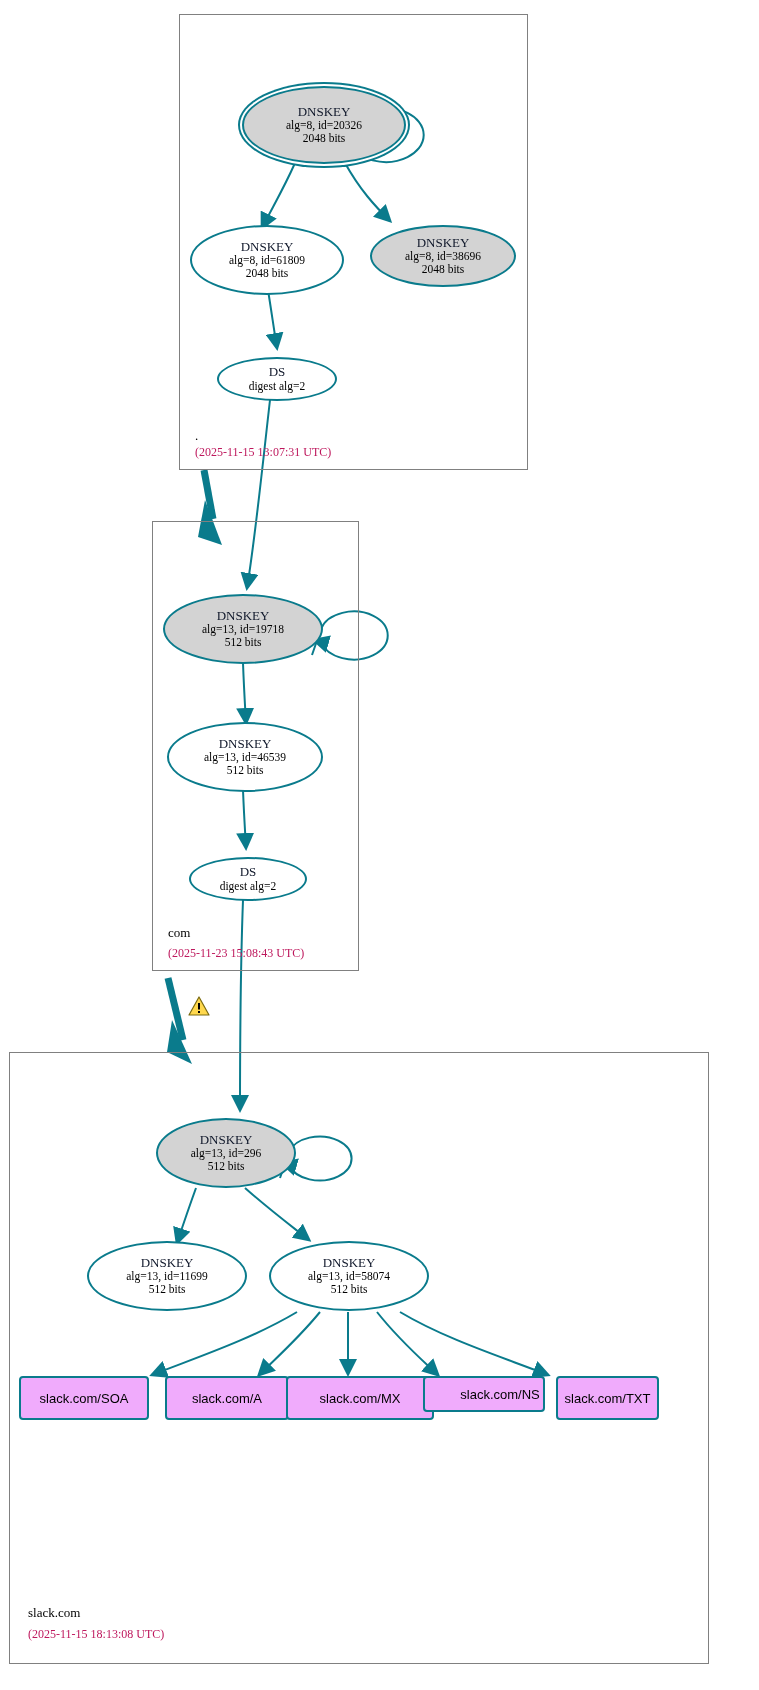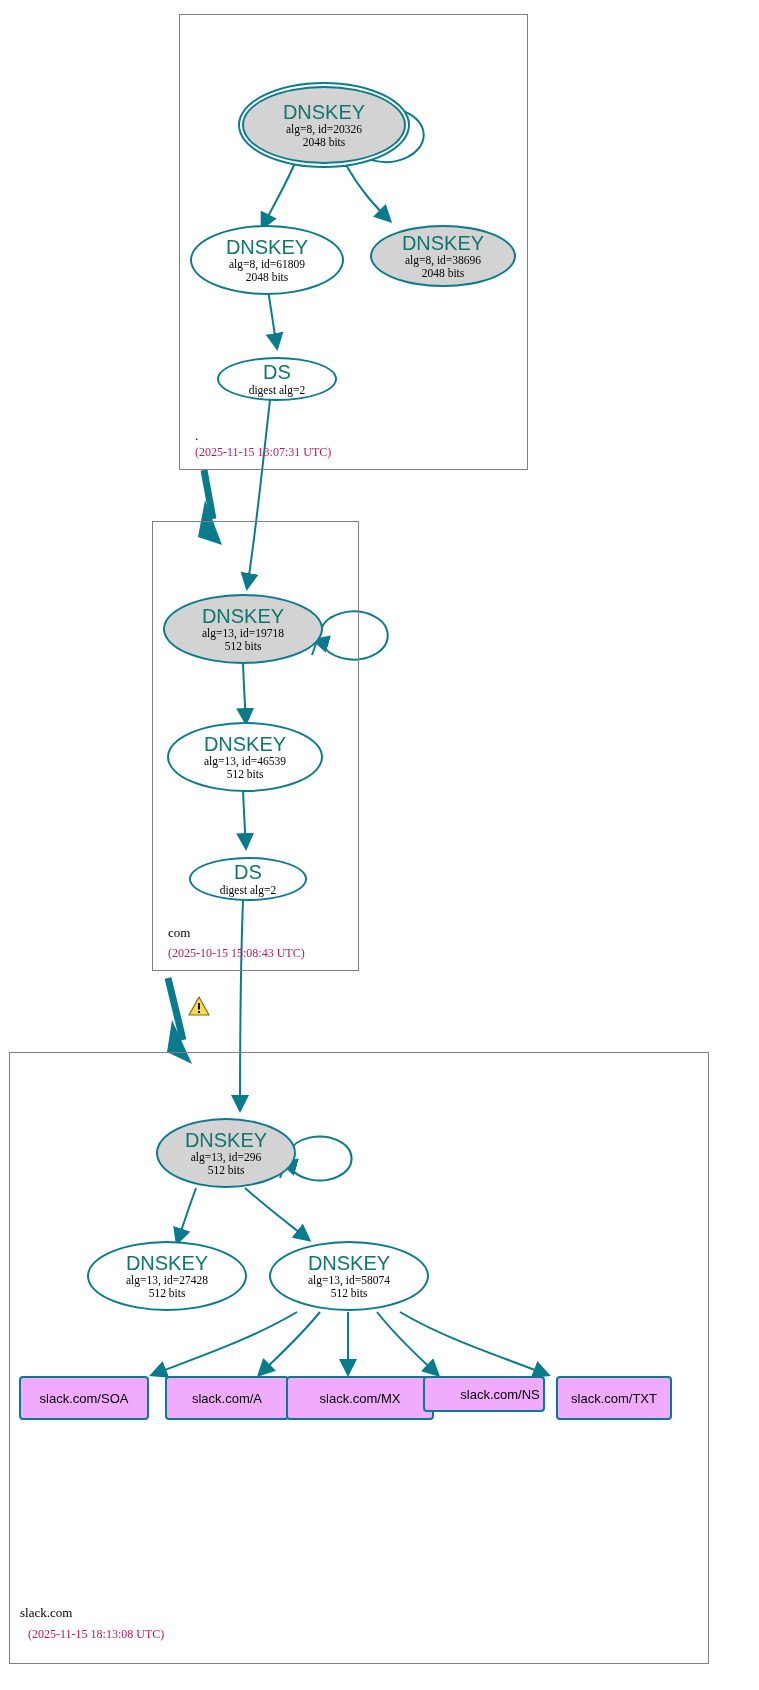--- a/index.html
+++ b/index.html
@@ -51,23 +51,23 @@
     border-radius: 50%;
     text-align: center;
     line-height: 1.12;
   }
   .node.filled { background: #d3d3d3; }
   .node.plain  { background: #ffffff; }
   .node.double {
     box-shadow: 0 0 0 2px #ffffff, 0 0 0 4px #0a7b8c;
   }
   .node .t1 {
-    font-family: Liberation Sans, sans-serif;
-    font-size: 20px;
-    color: #0f766e;
+    font-family: Liberation Serif, serif;
+    font-size: 13px;
+    color: #0f172a;
   }
   .node .t2, .node .t3 {
     font-family: "Liberation Serif", serif;
     font-size: 11.5px;
     color: #000000;
   }
   .rrnode {
     position: absolute;
     display: flex;
     align-items: center;
@@ -168,21 +168,21 @@
   <span class="t3">2048 bits</span>
 </div>
 
 <div class="node plain" style="left:217px; top:357px; width:120px; height:44px;">
   <span class="t1">DS</span>
   <span class="t2">digest alg=2</span>
 </div>
 
 <div class="zone-box" style="left:152px; top:521px; width:207px; height:450px;"></div>
 <div class="zone-label" style="left:168px; top:925px;text-align:center;">com</div>
-<div class="zone-time" style="left:168px; top:946px;">(2025-10-15 15:08:43 UTC)</div>
+<div class="zone-time" style="left:168px; top:946px;">(2025-11-23 15:08:43 UTC)</div>
 
 <div class="node filled" style="left:163px; top:594px; width:160px; height:70px;">
   <span class="t1">DNSKEY</span>
   <span class="t2">alg=13, id=19718</span>
   <span class="t3">512 bits</span>
 </div>
 
 <div class="node plain" style="left:167px; top:722px; width:156px; height:70px;">
   <span class="t1">DNSKEY</span>
   <span class="t2">alg=13, id=46539</span>
@@ -194,32 +194,32 @@
   <span class="t2">digest alg=2</span>
 </div>
 
 <svg class="warn-icon" style="left:188px; top:996px;" viewBox="0 0 22 20" xmlns="http://www.w3.org/2000/svg">
   <path d="M11,1 L21,19 L1,19 Z" fill="#ffd84d" stroke="#7a6a10" stroke-width="1.2" stroke-linejoin="round"></path>
   <rect x="10" y="7" width="2" height="6.5" fill="#000"></rect>
   <rect x="10" y="15" width="2" height="2" fill="#000"></rect>
 </svg>
 
 <div class="zone-box" style="left:9px; top:1052px; width:700px; height:612px;"></div>
-<div class="zone-label" style="left:20px; top:1605px;">slack.com</div>
+<div class="zone-label" style="left:28px; top:1605px;">slack.com</div>
 <div class="zone-time" style="left:28px; top:1627px;">(2025-11-15 18:13:08 UTC)</div>
 
 <div class="node filled" style="left:156px; top:1118px; width:140px; height:70px;">
   <span class="t1">DNSKEY</span>
   <span class="t2">alg=13, id=296</span>
   <span class="t3">512 bits</span>
 </div>
 
 <div class="node plain" style="left:87px; top:1241px; width:160px; height:70px;">
   <span class="t1">DNSKEY</span>
-  <span class="t2">alg=13, id=27428</span>
+  <span class="t2">alg=13, id=11699</span>
   <span class="t3">512 bits</span>
 </div>
 
 <div class="node plain" style="left:269px; top:1241px; width:160px; height:70px;">
   <span class="t1">DNSKEY</span>
   <span class="t2">alg=13, id=58074</span>
   <span class="t3">512 bits</span>
 </div>
 
 <div class="rrnode" style="left:19px; top:1376px; width:130px; height:44px;">
@@ -227,15 +227,15 @@
 </div>
 <div class="rrnode" style="left:165px; top:1376px; width:124px; height:44px;">
   <span>slack.com/A</span>
 </div>
 <div class="rrnode" style="left:286px; top:1376px; width:148px; height:44px;">
   <span>slack.com/MX</span>
 </div>
 <div class="rrnode" style="left:423px; top:1376px; width:122px; height:36px;padding-left:32px;">
   <span>slack.com/NS</span>
 </div>
-<div class="rrnode" style="left:556px; top:1376px; width:116px; height:44px;">
+<div class="rrnode" style="left:556px; top:1376px; width:103px; height:44px;">
   <span>slack.com/TXT</span>
 </div>
 
 </body></html>

